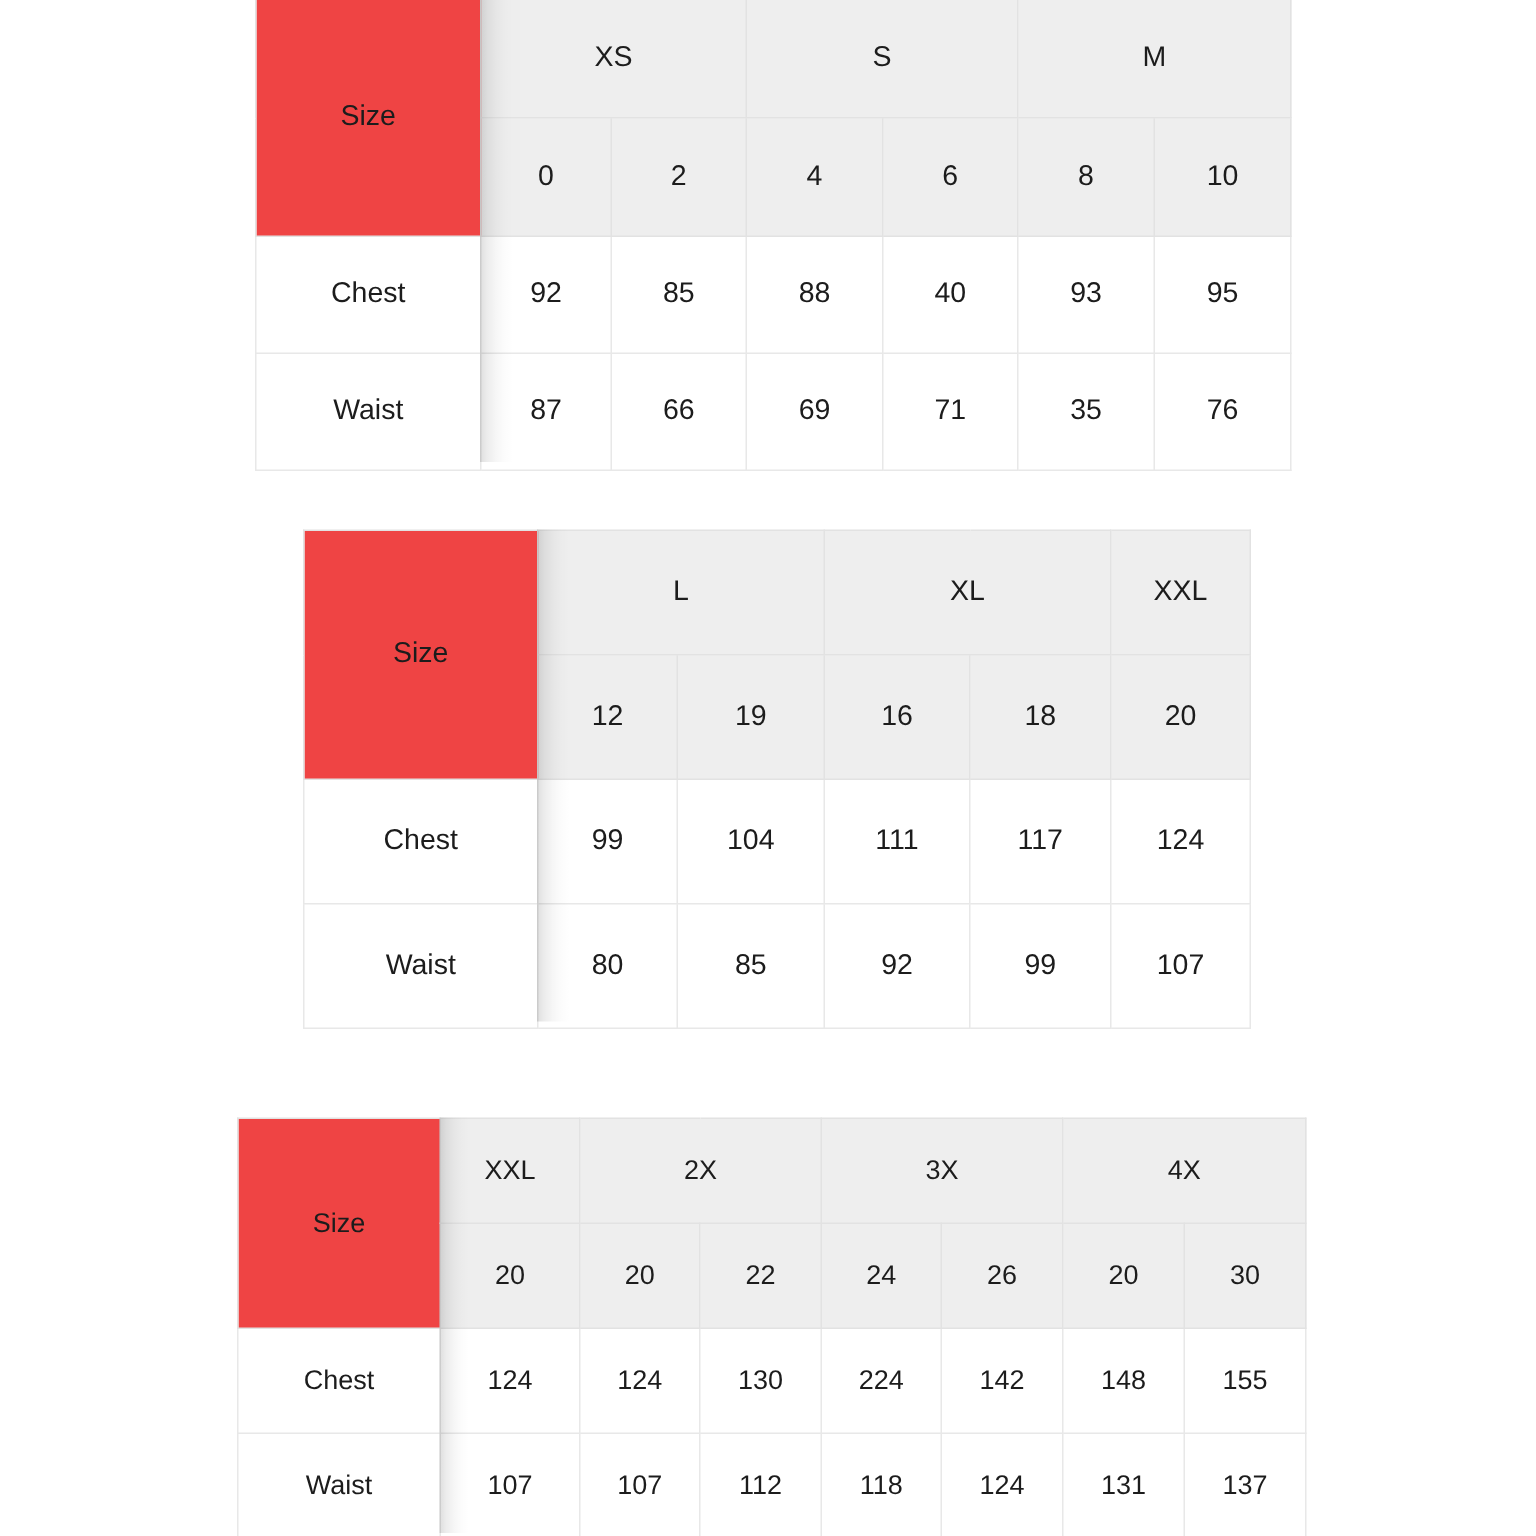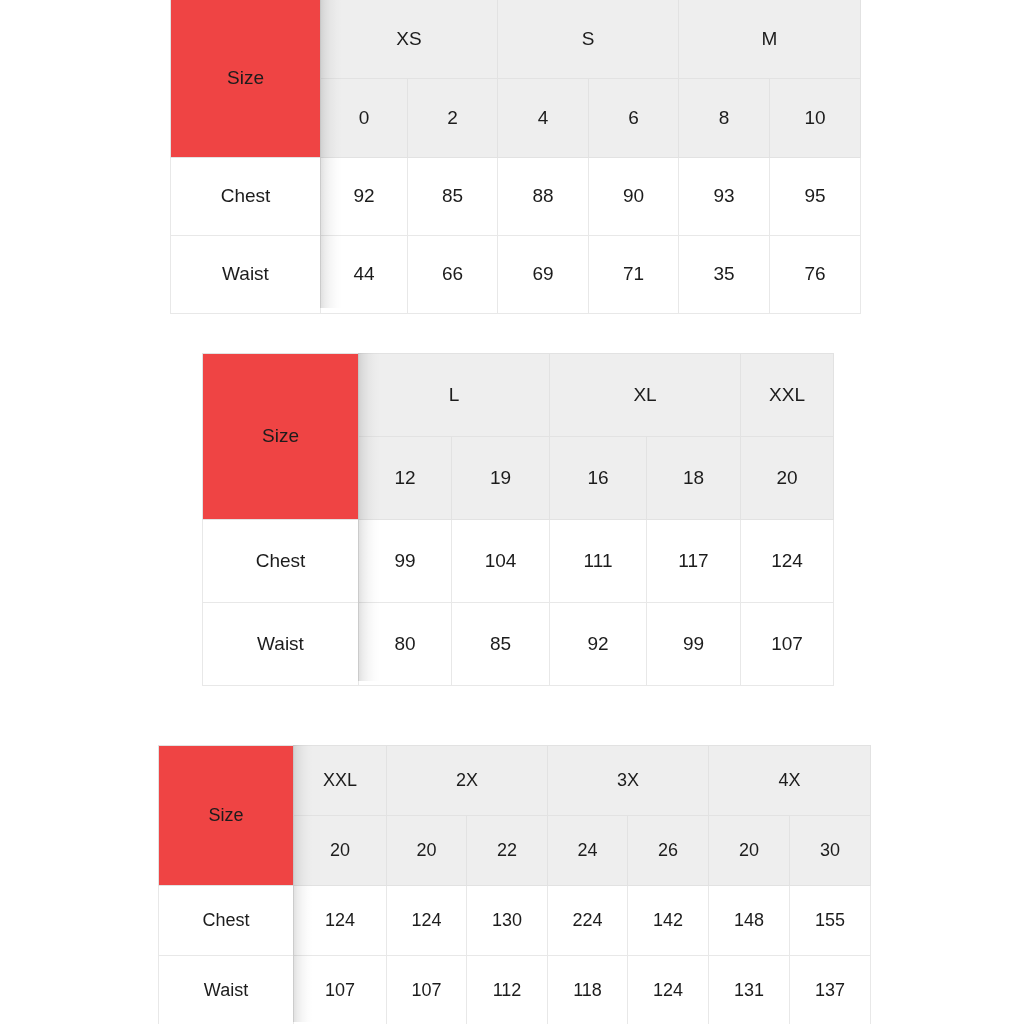--- a/index.html
+++ b/index.html
@@ -107,27 +107,27 @@
       <td class="head subhead">4</td>
       <td class="head subhead">6</td>
       <td class="head subhead">8</td>
       <td class="head subhead">10</td>
     </tr>
     <tr>
       <td class="rowlabel">Chest</td>
       <td>92</td>
       <td>85</td>
       <td>88</td>
-      <td>90</td>
+      <td>40</td>
       <td>93</td>
       <td>95</td>
     </tr>
     <tr>
       <td class="rowlabel">Waist</td>
-      <td>44</td>
+      <td>87</td>
       <td>66</td>
       <td>69</td>
       <td>71</td>
       <td>35</td>
       <td>76</td>
     </tr>
   </tbody>
 </table>
 <div class="sticky-shadow" id="shadow1"></div>
 

